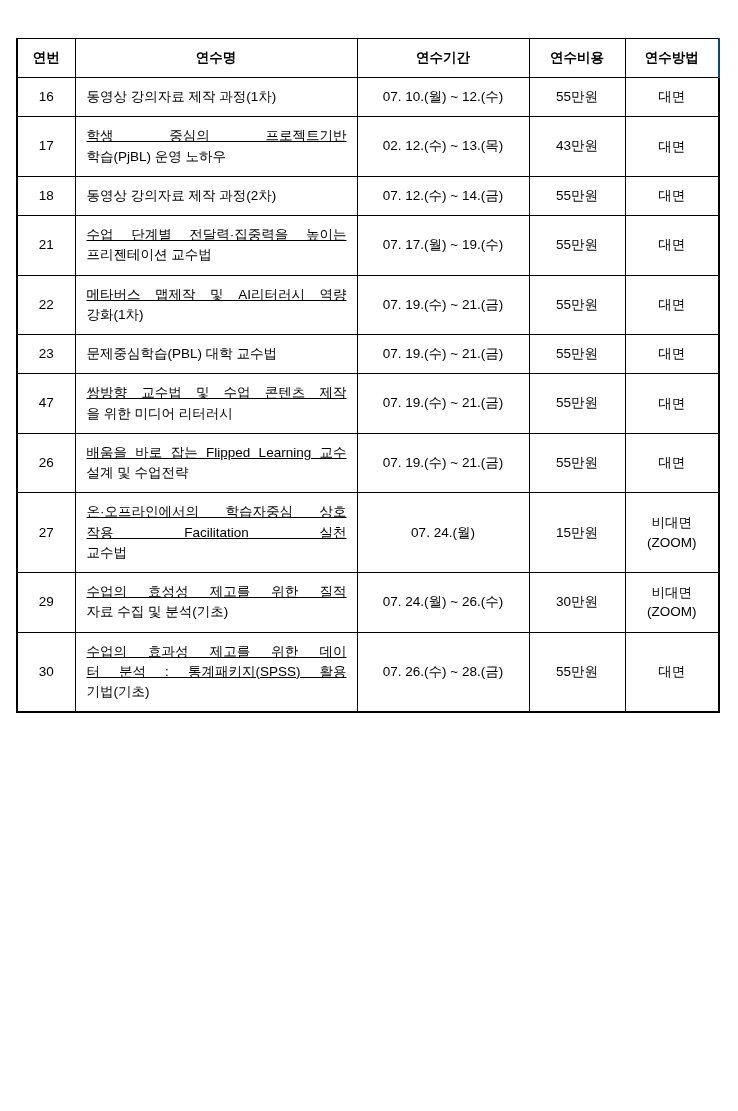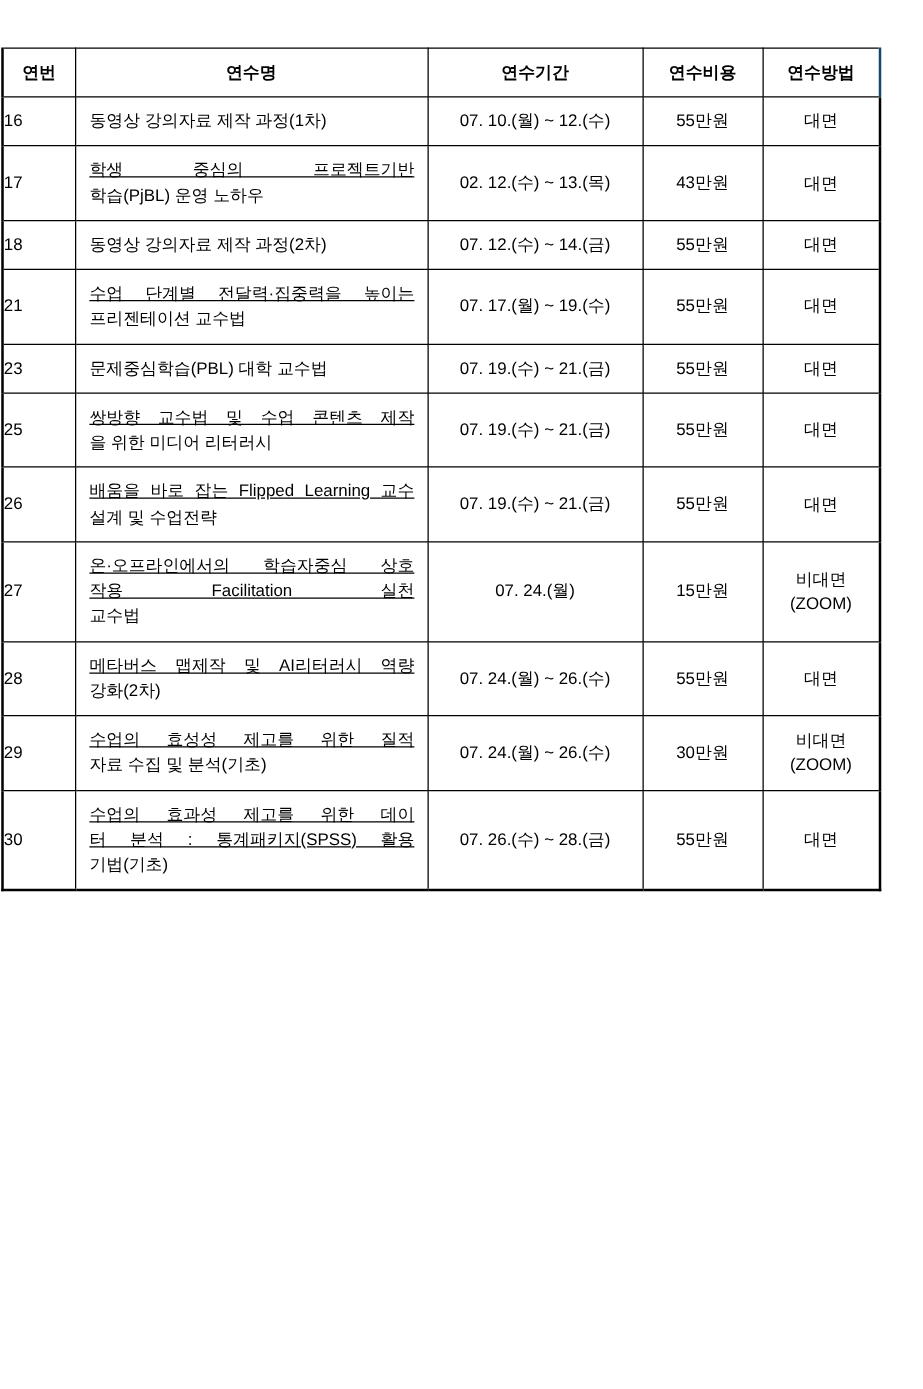--- a/index.html
+++ b/index.html
@@ -11,21 +11,21 @@
     width: 738px;
     height: 1111px;
     font-family: "Liberation Sans", sans-serif;
     color: #000000;
   }
   .page {
     position: relative;
     width: 738px;
     height: 961px;
     box-sizing: border-box;
-    padding: 38px 18px 0 1px;
+    padding: 38px 18px 0 16px;
   }
   table.training-table {
     width: 702px;
     border-collapse: collapse;
     table-layout: fixed;
   }
   table.training-table col.c-no    { width: 58px; }
   table.training-table col.c-name  { width: 282px; }
   table.training-table col.c-term  { width: 172px; }
   table.training-table col.c-cost  { width: 96px; }
@@ -46,21 +46,21 @@
     border-top: 2px solid #000000;
     border-bottom: 2px solid #000000;
   }
   thead th.th-no   { border-left: 2px solid #000000; }
   thead th.th-mode { border-right: 2px solid #0c4a6e; }
 
   tbody td {
     vertical-align: middle;
   }
   tbody td.cell-no {
-    text-align: left;
+    text-align: center;
     border-left: 2px solid #000000;
   }
   tbody td.cell-name {
     text-align: left;
     padding: 9px 10px 9px 11px;
   }
   tbody td.cell-term {
     text-align: center;
     padding: 9px 4px;
   }
@@ -151,32 +151,44 @@
             <span class="name-line name-just">수업 단계별 전달력·집중력을 높이는</span>
             <span class="name-line">프리젠테이션 교수법</span>
           </td>
           <td class="cell-term">07. 17.(월) ~ 19.(수)</td>
           <td class="cell-cost">55만원</td>
           <td class="cell-mode">
             <span class="mode-line">대면</span>
           </td>
         </tr>
         <tr>
+          <td class="cell-no">22</td>
+          <td class="cell-name">
+            <span class="name-line name-just">메타버스 맵제작 및 AI리터러시 역량</span>
+            <span class="name-line">강화(1차)</span>
+          </td>
+          <td class="cell-term">07. 19.(수) ~ 21.(금)</td>
+          <td class="cell-cost">55만원</td>
+          <td class="cell-mode">
+            <span class="mode-line">대면</span>
+          </td>
+        </tr>
+        <tr>
           <td class="cell-no">23</td>
           <td class="cell-name">
             <span class="name-line">문제중심학습(PBL) 대학 교수법</span>
           </td>
           <td class="cell-term">07. 19.(수) ~ 21.(금)</td>
           <td class="cell-cost">55만원</td>
           <td class="cell-mode">
             <span class="mode-line">대면</span>
           </td>
         </tr>
         <tr>
-          <td class="cell-no">25</td>
+          <td class="cell-no">47</td>
           <td class="cell-name">
             <span class="name-line name-just">쌍방향 교수법 및 수업 콘텐츠 제작</span>
             <span class="name-line">을 위한 미디어 리터러시</span>
           </td>
           <td class="cell-term">07. 19.(수) ~ 21.(금)</td>
           <td class="cell-cost">55만원</td>
           <td class="cell-mode">
             <span class="mode-line">대면</span>
           </td>
         </tr>
@@ -200,32 +212,20 @@
             <span class="name-line">교수법</span>
           </td>
           <td class="cell-term">07. 24.(월)</td>
           <td class="cell-cost">15만원</td>
           <td class="cell-mode">
             <span class="mode-line">비대면</span>
             <span class="mode-line">(ZOOM)</span>
           </td>
         </tr>
         <tr>
-          <td class="cell-no">28</td>
-          <td class="cell-name">
-            <span class="name-line name-just">메타버스 맵제작 및 AI리터러시 역량</span>
-            <span class="name-line">강화(2차)</span>
-          </td>
-          <td class="cell-term">07. 24.(월) ~ 26.(수)</td>
-          <td class="cell-cost">55만원</td>
-          <td class="cell-mode">
-            <span class="mode-line">대면</span>
-          </td>
-        </tr>
-        <tr>
           <td class="cell-no">29</td>
           <td class="cell-name">
             <span class="name-line name-just">수업의 효성성 제고를 위한 질적</span>
             <span class="name-line">자료 수집 및 분석(기초)</span>
           </td>
           <td class="cell-term">07. 24.(월) ~ 26.(수)</td>
           <td class="cell-cost">30만원</td>
           <td class="cell-mode">
             <span class="mode-line">비대면</span>
             <span class="mode-line">(ZOOM)</span>

